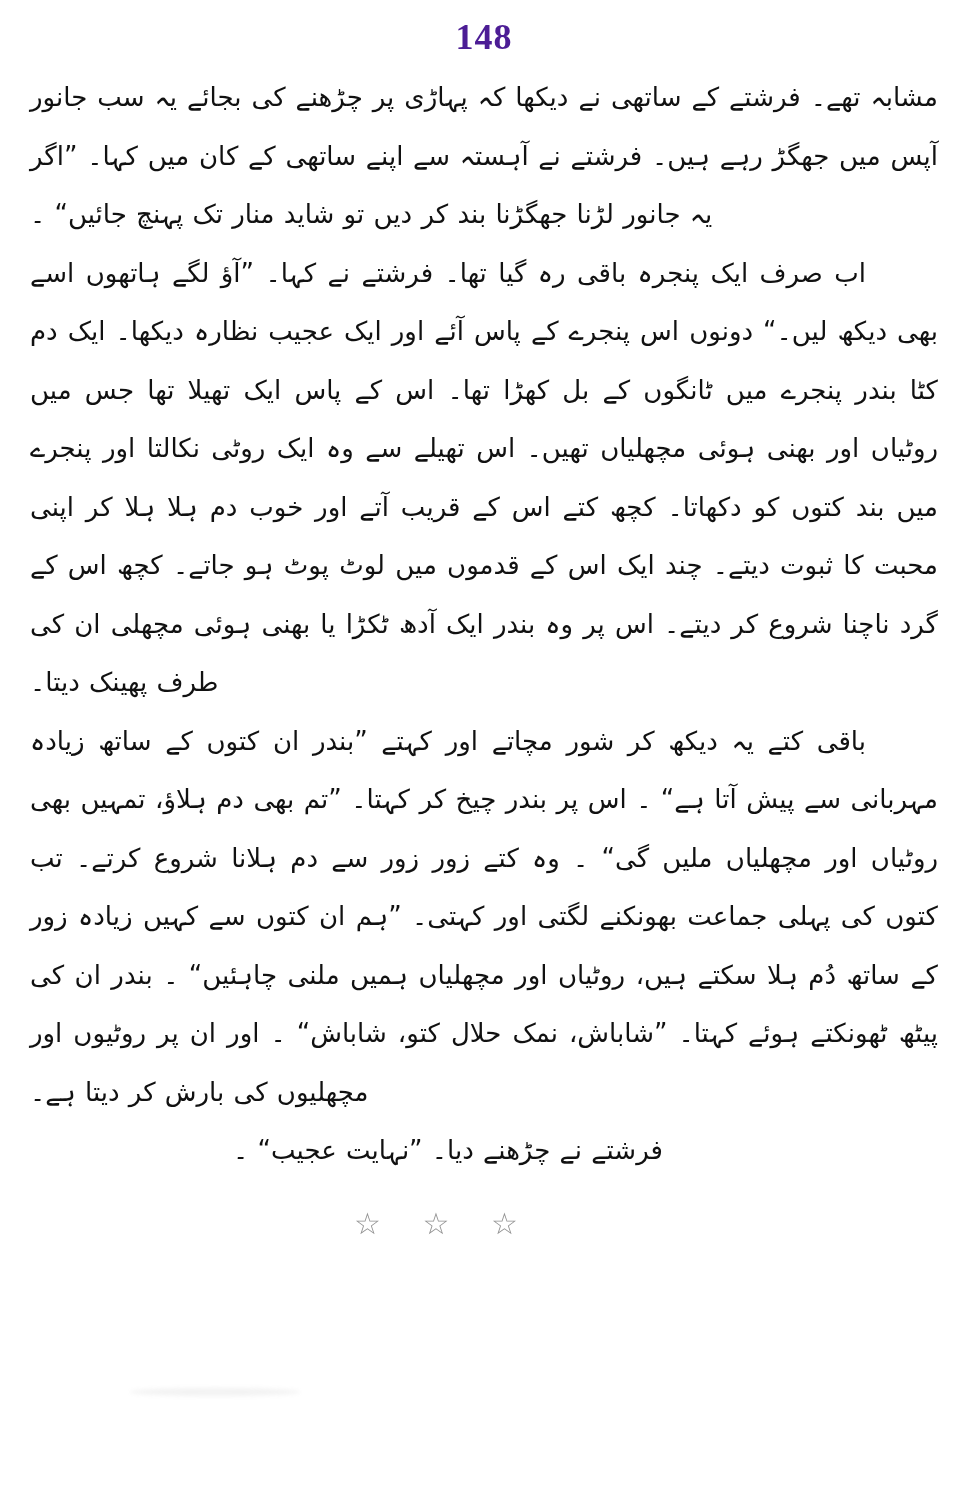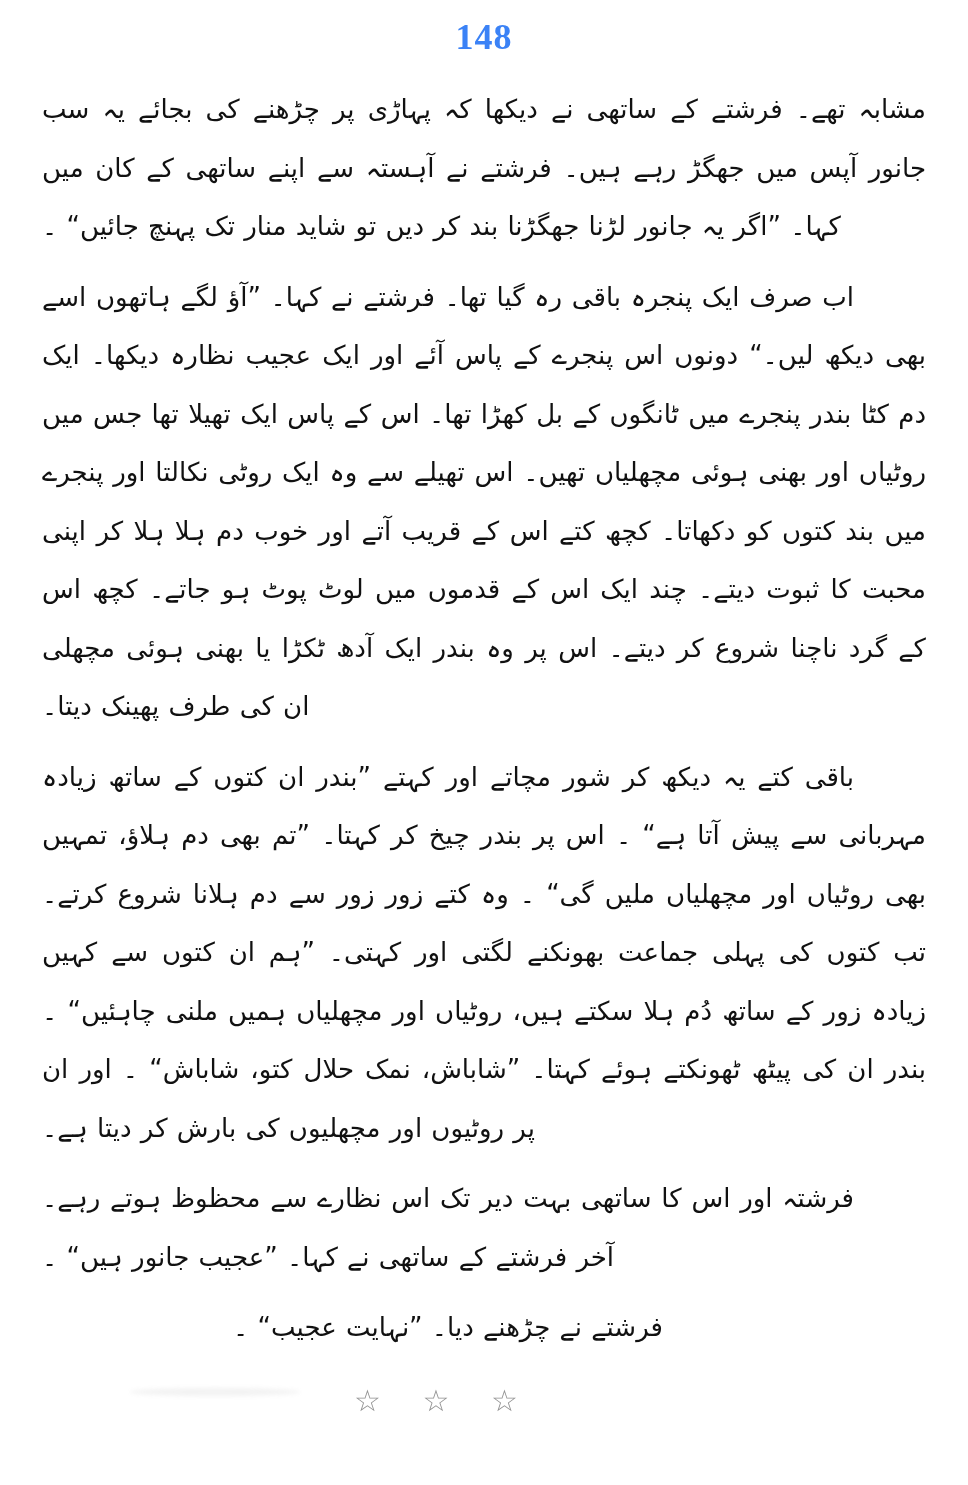--- a/index.html
+++ b/index.html
@@ -16,34 +16,34 @@
     overflow: hidden;
     box-sizing: border-box;
     font-family: "DejaVu Sans", sans-serif;
   }
   .page-number {
     padding-top: 16px;
     text-align: center;
     font-family: "Liberation Serif", "DejaVu Serif", serif;
     font-weight: bold;
     font-size: 36px;
-    color: #3b82f6;
+    color: #4c1d95;
     letter-spacing: 1px;
   }
   .text-block {
     direction: rtl;
     unicode-bidi: embed;
     padding: 10px 30px 0 30px;
     font-size: 26px;
     line-height: 2.25;
     color: #111111;
     text-align: justify;
   }
   .para {
-    margin: 12px;
+    margin: 0;
     text-align: justify;
     text-align-last: left;
     word-spacing: 1px;
   }
   .para.indent {
     text-indent: 72px;
   }
   .para.center-last {
     text-align-last: center;
   }
@@ -76,21 +76,20 @@
 <body>
 
 <div class="page">
 
   <div class="page-number">148</div>
 
   <div class="text-block" dir="rtl">
     <p class="para">مشابہ تھے۔ فرشتے کے ساتھی نے دیکھا کہ پہاڑی پر چڑھنے کی بجائے یہ سب جانور آپس میں جھگڑ رہے ہیں۔ فرشتے نے آہستہ سے اپنے ساتھی کے کان میں کہا۔ ”اگر یہ جانور لڑنا جھگڑنا بند کر دیں تو شاید منار تک پہنچ جائیں“ ۔</p>
     <p class="para indent">اب صرف ایک پنجرہ باقی رہ گیا تھا۔ فرشتے نے کہا۔ ”آؤ لگے ہاتھوں اسے بھی دیکھ لیں۔“ دونوں اس پنجرے کے پاس آئے اور ایک عجیب نظارہ دیکھا۔ ایک دم کٹا بندر پنجرے میں ٹانگوں کے بل کھڑا تھا۔ اس کے پاس ایک تھیلا تھا جس میں روٹیاں اور بھنی ہوئی مچھلیاں تھیں۔ اس تھیلے سے وہ ایک روٹی نکالتا اور پنجرے میں بند کتوں کو دکھاتا۔ کچھ کتے اس کے قریب آتے اور خوب دم ہلا ہلا کر اپنی محبت کا ثبوت دیتے۔ چند ایک اس کے قدموں میں لوٹ پوٹ ہو جاتے۔ کچھ اس کے گرد ناچنا شروع کر دیتے۔ اس پر وہ بندر ایک آدھ ٹکڑا یا بھنی ہوئی مچھلی ان کی طرف پھینک دیتا۔</p>
     <p class="para indent">باقی کتے یہ دیکھ کر شور مچاتے اور کہتے ”بندر ان کتوں کے ساتھ زیادہ مہربانی سے پیش آتا ہے“ ۔ اس پر بندر چیخ کر کہتا۔ ”تم بھی دم ہلاؤ، تمہیں بھی روٹیاں اور مچھلیاں ملیں گی“ ۔ وہ کتے زور زور سے دم ہلانا شروع کرتے۔ تب کتوں کی پہلی جماعت بھونکنے لگتی اور کہتی۔ ”ہم ان کتوں سے کہیں زیادہ زور کے ساتھ دُم ہلا سکتے ہیں، روٹیاں اور مچھلیاں ہمیں ملنی چاہئیں“ ۔ بندر ان کی پیٹھ ٹھونکتے ہوئے کہتا۔ ”شاباش، نمک حلال کتو، شاباش“ ۔ اور ان پر روٹیوں اور مچھلیوں کی بارش کر دیتا ہے۔</p>
-    <p class="para indent">فرشتہ اور اس کا ساتھی بہت دیر تک اس نظارے سے محظوظ ہوتے رہے۔ آخر فرشتے کے ساتھی نے کہا۔ ”عجیب جانور ہیں“ ۔</p>
     <p class="para indent center-last">فرشتے نے چڑھنے دیا۔ ”نہایت عجیب“ ۔</p>
   </div>
 
   <div class="stars">
     <span class="star">☆</span>
     <span class="star">☆</span>
     <span class="star">☆</span>
   </div>
 
   <div class="scan-artifact"></div>

